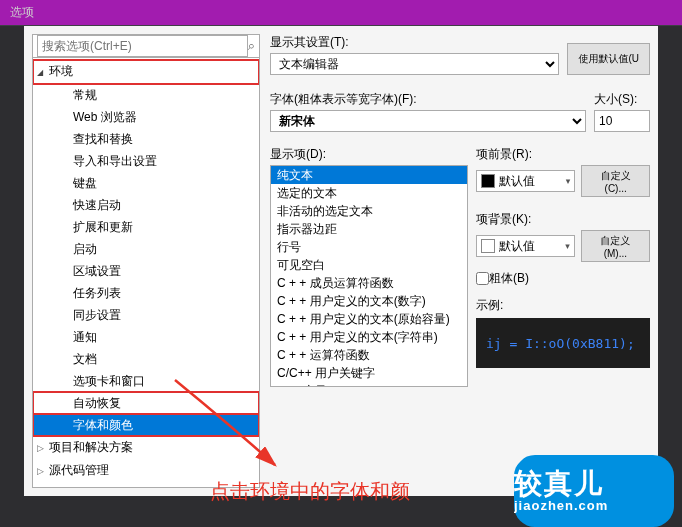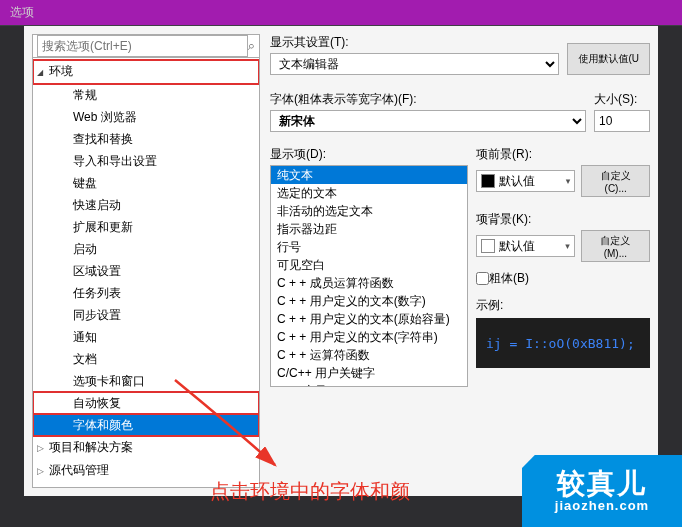--- a/index.html
+++ b/index.html
@@ -175,32 +175,33 @@
 .annotation {
   position: absolute;
   bottom: 22px;
   left: 210px;
   color: #e83528;
   font-size: 20px;
   font-family: "SimSun", serif;
 }
 .watermark {
   position: absolute;
-  right: 0;
+  right: 8px;
   bottom: 0;
   width: 160px;
   height: 72px;
   background: #0090e0;
   color: white;
   display: flex;
   flex-direction: column;
-  align-items: center;
+  align-items: flex-start;
   justify-content: center;
   font-weight: bold;
   clip-path: polygon(8% 0, 100% 0, 100% 100%, 0 100%, 0 18%);
+  border-radius: 21px;
 }
 .watermark .big { font-size: 28px; letter-spacing: 2px; line-height: 1; }
 .watermark .small { font-size: 13px; letter-spacing: 1px; }
 </style>
 </head>
 <body>
 
 <div class="titlebar">
   <span>选项</span>
 </div>

